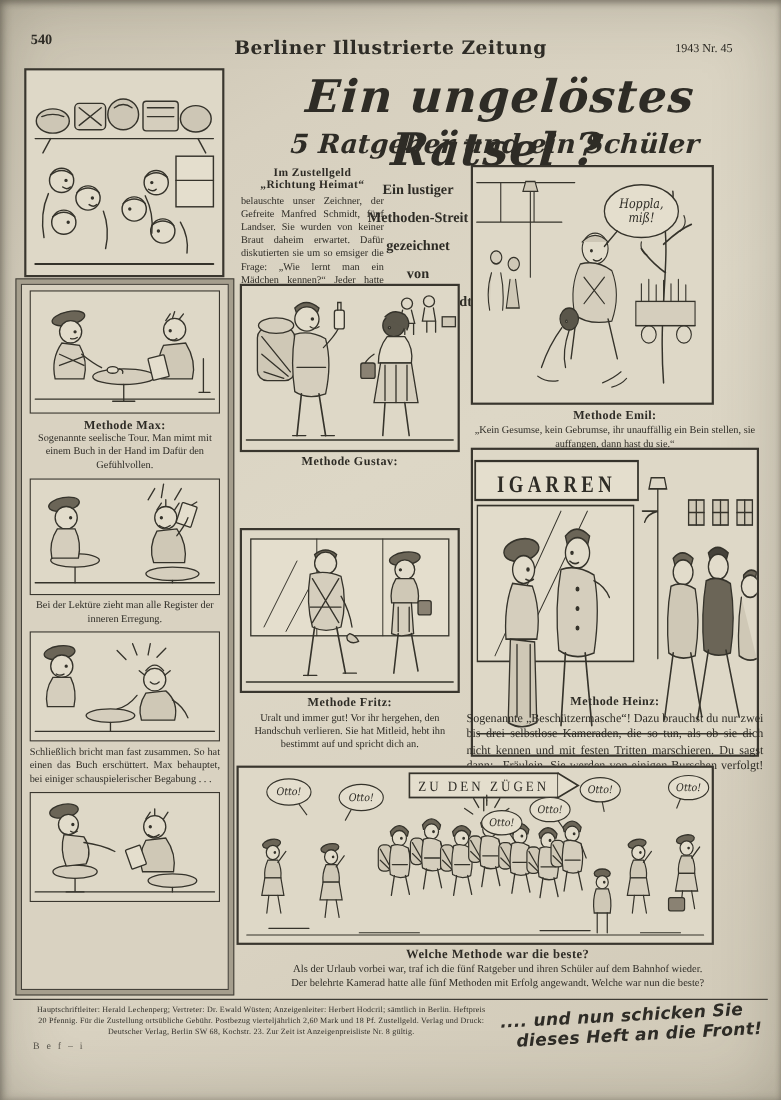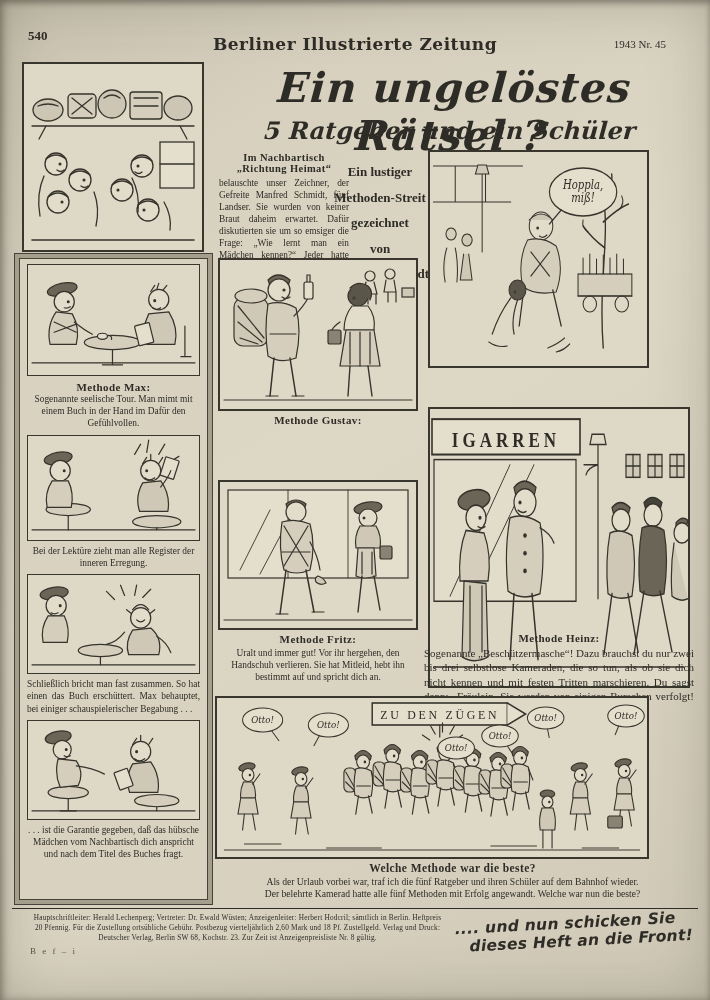--- a/index.html
+++ b/index.html
@@ -80,21 +80,21 @@
         <path d="M20,112 q-8,18 -4,40 M70,128 q6,16 2,34 M108,114 q8,16 6,34 M140,138 q8,14 6,28"></path>
         <path d="M8,176 H170" stroke-width="1.6"></path>
       </g>
     </svg>
   </div>
 
   <div class="abs script-main" style="left:210px;top:64px;width:486px;">Ein ungelöstes Rätsel ?</div>
   <div class="abs script-sub" style="left:240px;top:116px;width:420px;">5 Ratgeber und ein Schüler</div>
 
   <div class="abs" style="left:219px;top:152px;width:130px;">
-    <div class="cap-title" style="font-size:10.5px;">Im Nachbartisch</div>
+    <div class="cap-title" style="font-size:10.5px;">Im Zustellgeld</div>
     <div class="cap-title" style="font-size:10.5px;">„Richtung Heimat“</div>
     <div class="cap-text cap-just" style="margin-top:3px;font-size:9.3px;">belauschte unser Zeichner, der Gefreite Manfred Schmidt, fünf Landser. Sie wurden von keiner Braut daheim erwartet. Dafür diskutierten sie um so emsiger die Frage: „Wie lernt man ein Mädchen kennen?“ Jeder hatte eine individuelle Methode.</div>
   </div>
 
   <div class="abs credit" style="left:328px;top:165px;width:104px;height:115px;">
     <div>Ein lustiger</div>
     <div>Methoden-Streit</div>
     <div>gezeichnet</div>
     <div>von</div>
     <div>Manfred Schmidt</div>
@@ -125,20 +125,24 @@
           <circle cx="101" cy="140" r="1" fill="#e8e2d1"></circle>
         <path d="M96,146 q-14,16 -22,36 M104,148 q-8,20 -4,34" stroke-width="1.4"></path>
         <path d="M70,190 q10,6 22,4 M140,196 q12,-4 20,-10 M150,200 q10,-2 16,-8"></path>
         <ellipse cx="182" cy="40" rx="40" ry="24" fill="#e4decd" stroke-width="1.4"></ellipse>
         <path d="M156,58 l-14,14" stroke-width="1.4"></path>
       </g>
       <text x="182" y="37" text-anchor="middle" font-size="12" class="svgtxt bubtxt">Hoppla,</text>
       <text x="182" y="50" text-anchor="middle" font-size="12" class="svgtxt bubtxt">miß!</text>
     </svg>
   </div>
+  <div class="abs" style="left:428px;top:372px;width:262px;">
+    <div class="cap-title">Methode Emil:</div>
+    <div class="cap-text" style="margin-top:2px;">„Kein Gesumse, kein Gebrumse, ihr unauffällig ein Bein stellen, sie auffangen, dann hast du sie.“</div>
+  </div>
 
   <div class="frame-outer" style="left:14px;top:253px;width:199px;height:652px;">
     <div class="frame-inner">
 
       <div class="side-pnl" style="height:112px;">
         <svg viewBox="0 0 170 108" preserveAspectRatio="none">
           <g stroke="#35332b" stroke-width="1.2" fill="none" stroke-linecap="round">
             <path d="M4,96 H166"></path>
             <ellipse cx="84" cy="76" rx="28" ry="7" fill="#d5cebd"></ellipse>
               <path d="M84,83 V98 M74,98 h20"></path>
@@ -235,21 +239,20 @@
             <circle cx="108" cy="30" r="0.9" fill="#35332b"></circle>
               <path d="M106,37 q5,4 10,0"></path>
             <path d="M122,40 q10,14 7,30 l-28,0 q-5,-14 3,-28 z" fill="#cfc8b6"></path>
             <rect x="88" y="48" width="14" height="18" rx="1" transform="rotate(-20 95 57)" fill="#e4decd"></rect>
             <ellipse cx="128" cy="78" rx="22" ry="6" fill="#d5cebd"></ellipse>
               <path d="M128,84 V88"></path>
           </g>
         </svg>
       </div>
 
-      <div class="cap-text" style="margin-top:4px;">. . . ist die Garantie gegeben, daß das hübsche Mädchen vom Nachbartisch dich anspricht und nach dem Titel des Buches fragt.</div>
 
     </div>
   </div>
 
   <div class="pnl" style="left:218px;top:258px;width:200px;height:153px;">
     <svg viewBox="0 0 196 149" preserveAspectRatio="none">
       <g stroke="#35332b" stroke-width="1.2" fill="none" stroke-linecap="round">
         <path d="M4,140 H192"></path>
         <circle cx="150" cy="16" r="5"></circle>
           <path d="M146,22 l-3,12 h14 l-3,-12 M148,34 v10 M156,34 v10"></path>

